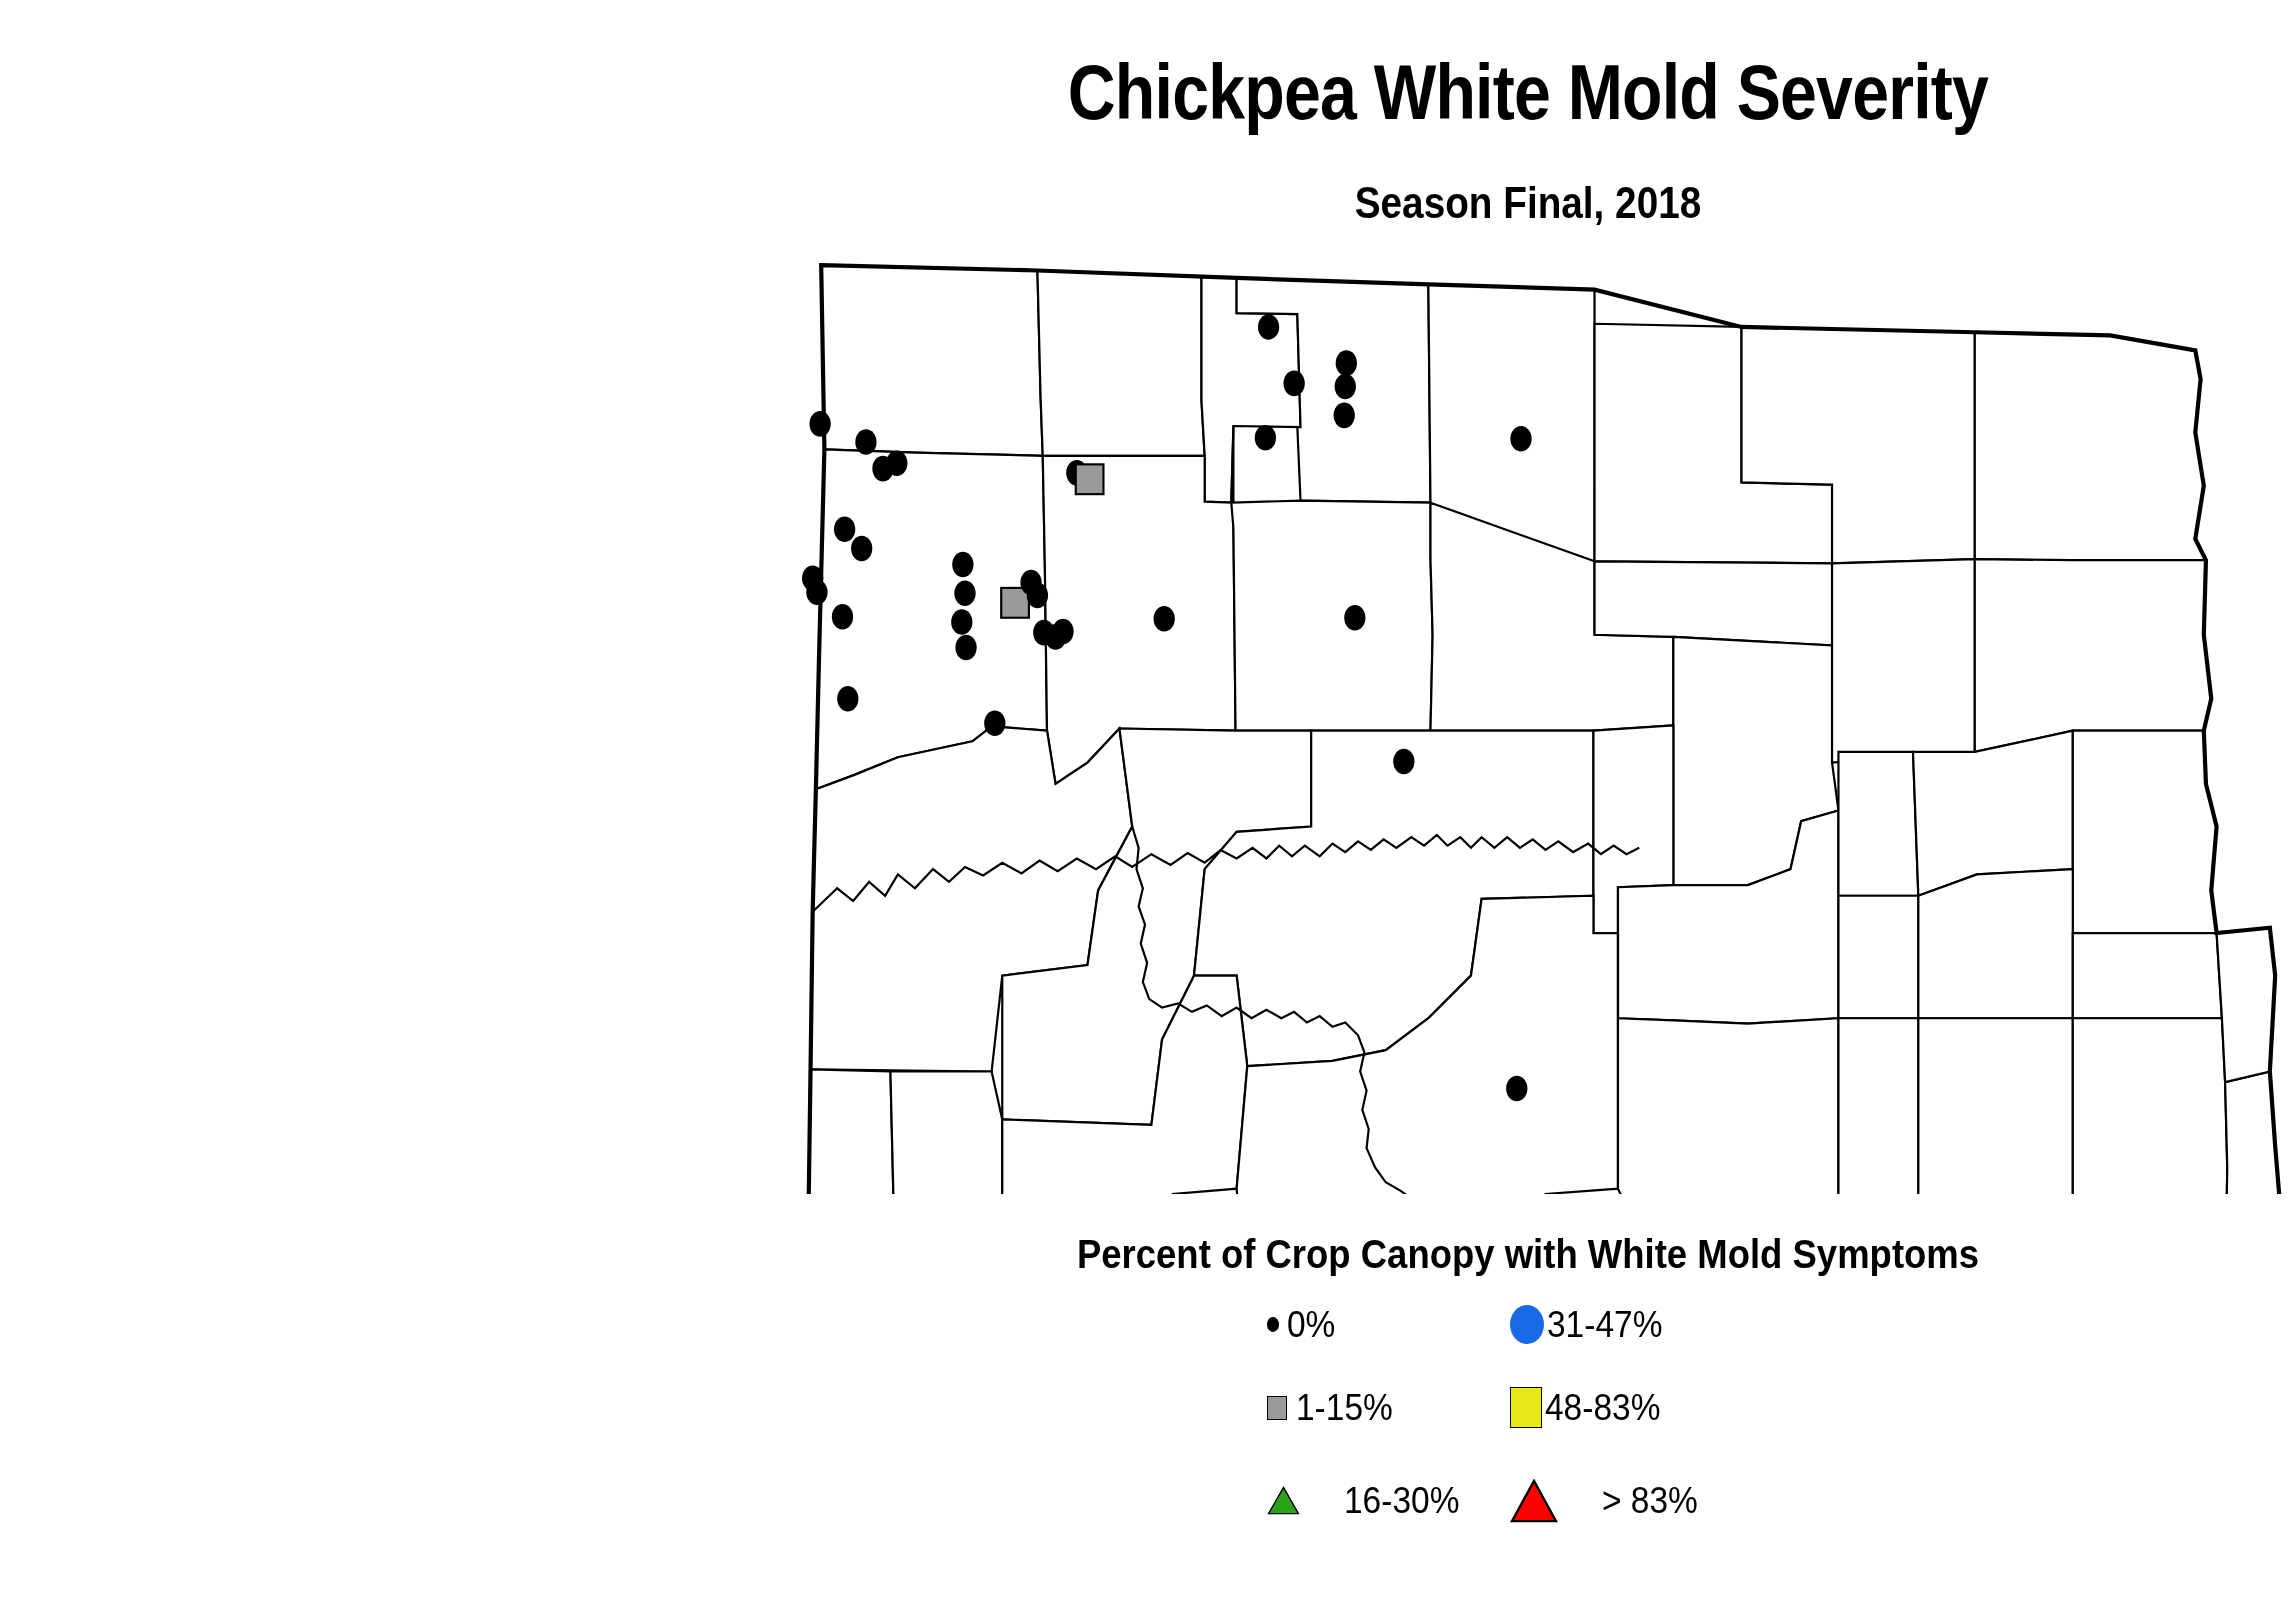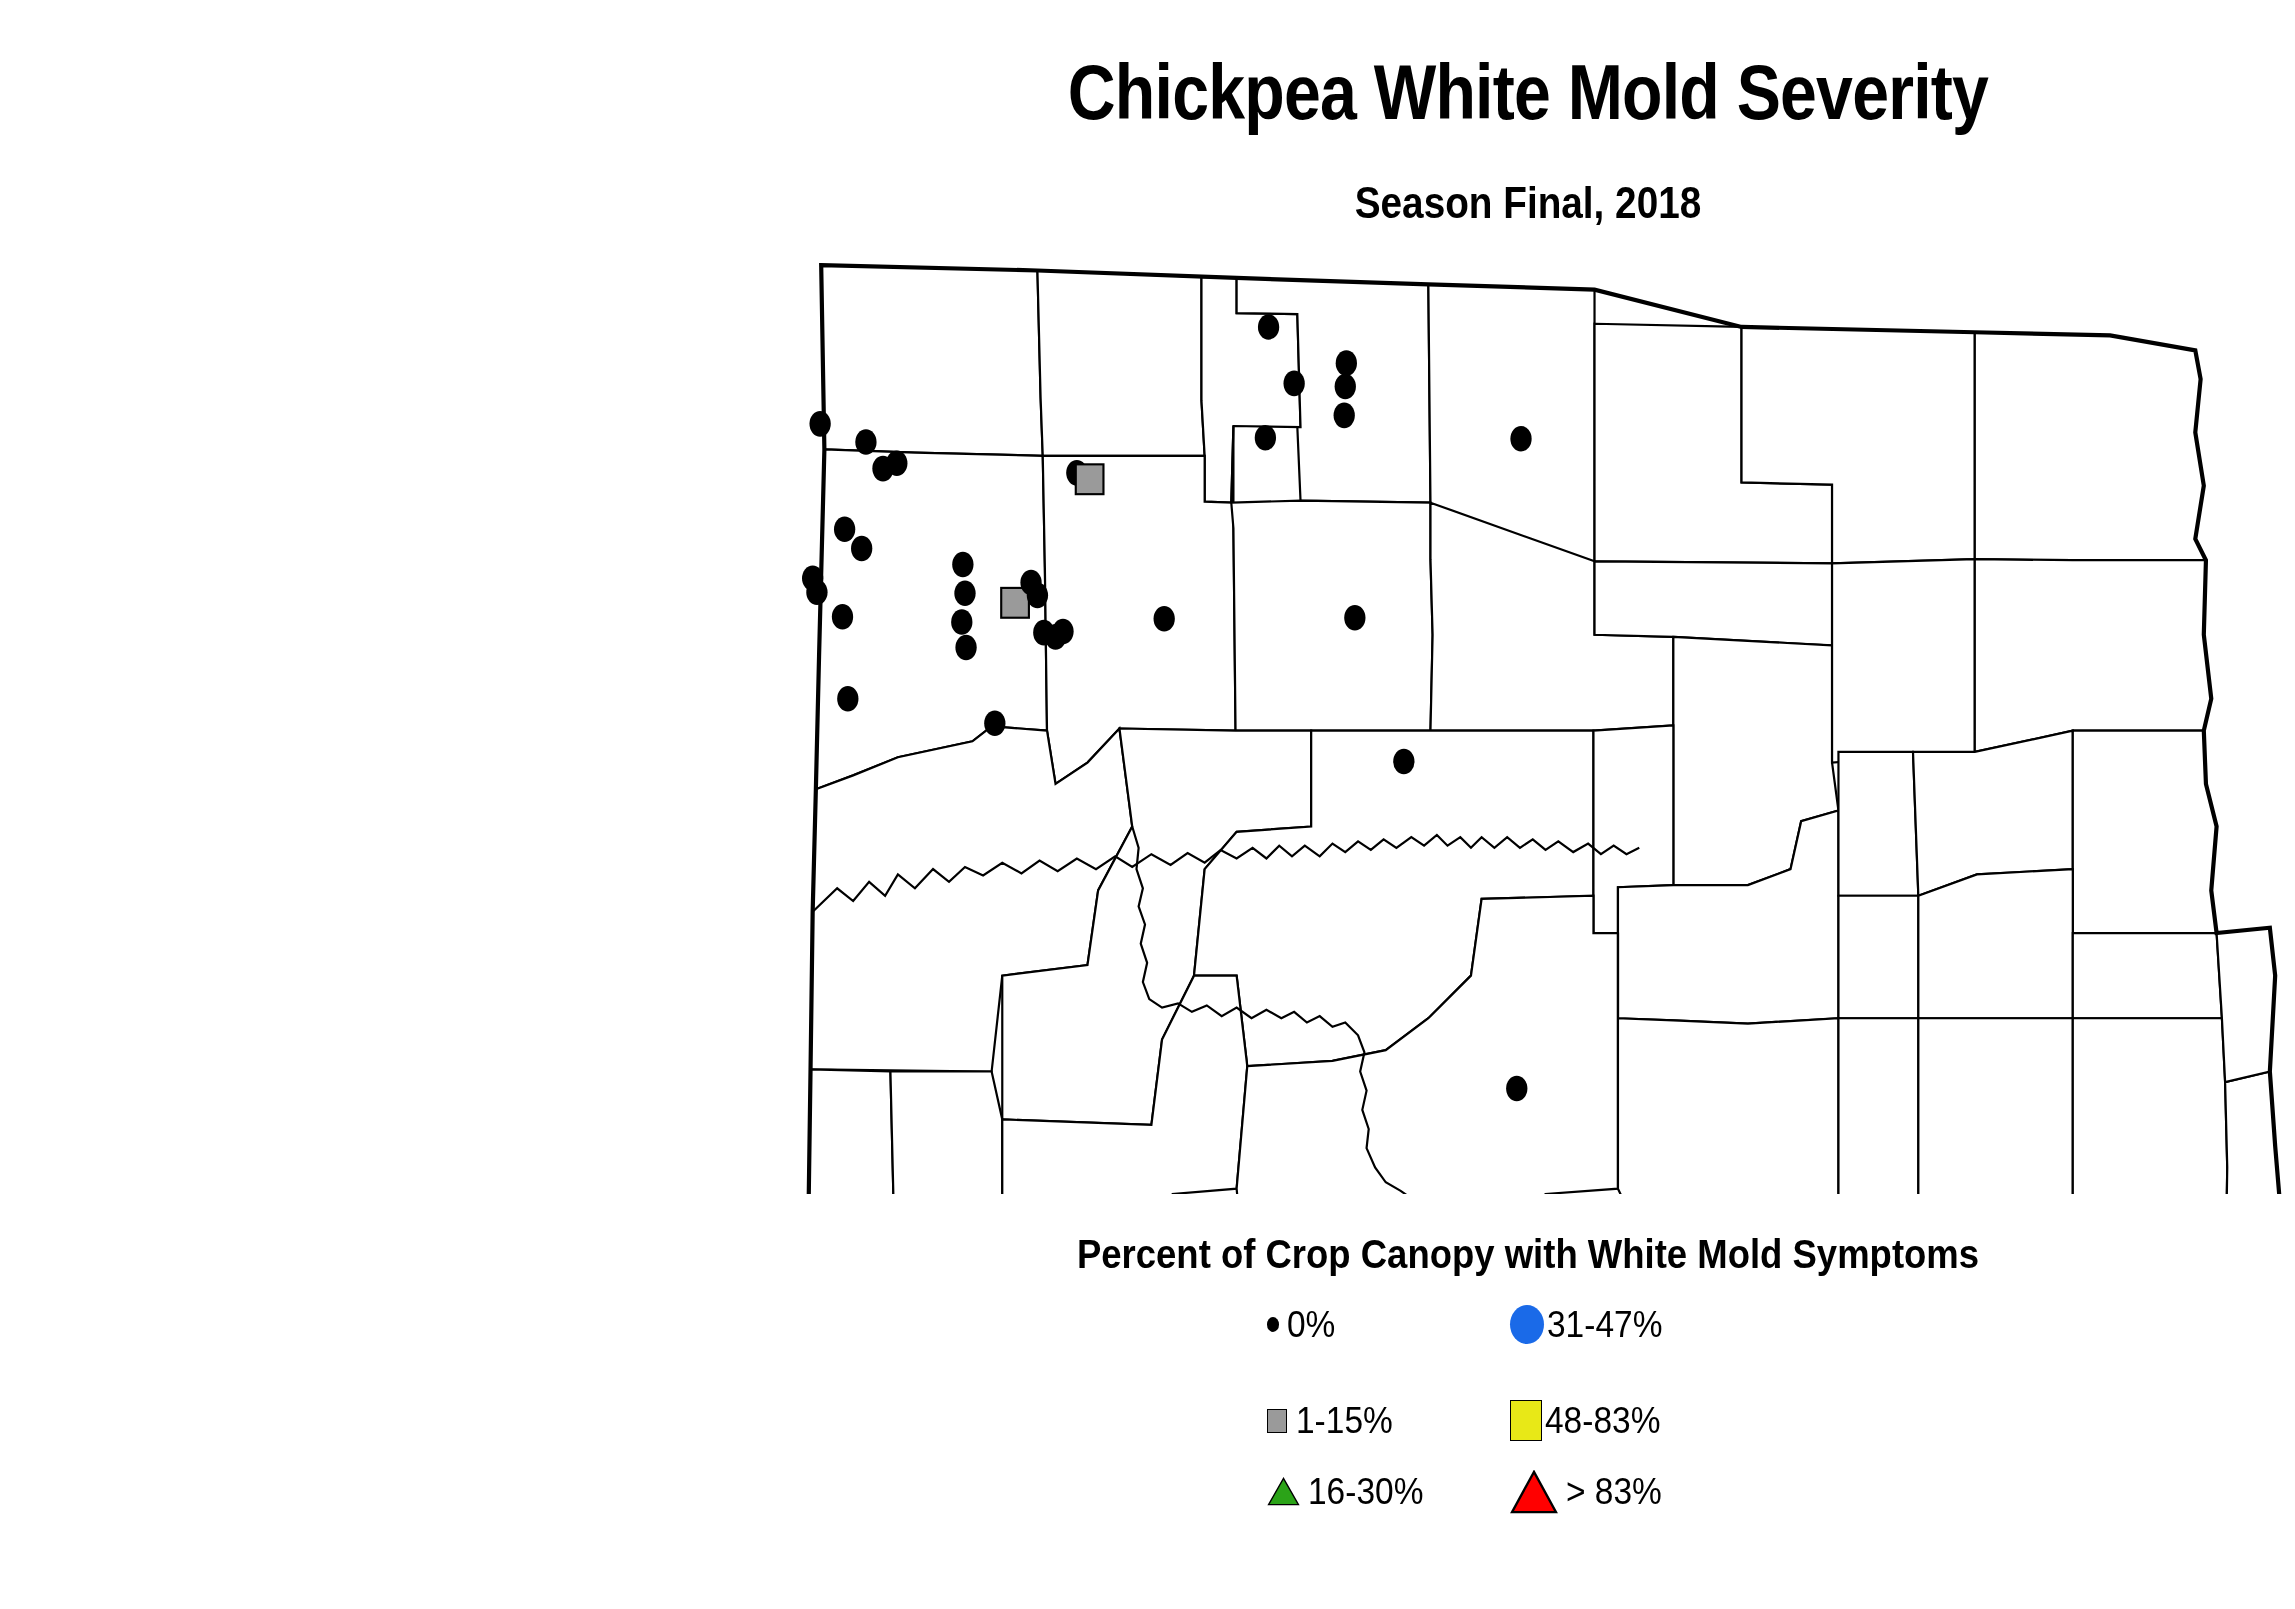--- a/index.html
+++ b/index.html
@@ -65,22 +65,22 @@
   .leg-col{position:absolute;top:0;}
   .leg-col.left{left:0;}
   .leg-col.right{left:243px;}
   .leg-row{
     position:absolute;
     display:flex;align-items:center;
     height:41px;
     white-space:nowrap;
   }
   .leg-row.r0{top:0px;}
-  .leg-row.r1{top:83px;margin-top:13px;}
-  .leg-row.r2{top:167px;}
+  .leg-row.r1{top:83px;}
+  .leg-row.r2{top:176px;gap:36px;}
   .leg-label{
     font-size:36px;
     color:#000;
     font-weight:normal;
     line-height:1;
     transform:scaleX(0.93);
     transform-origin:left center;
     margin-left:1.8px;
   }
   .mk{display:inline-block;flex:0 0 auto;}

